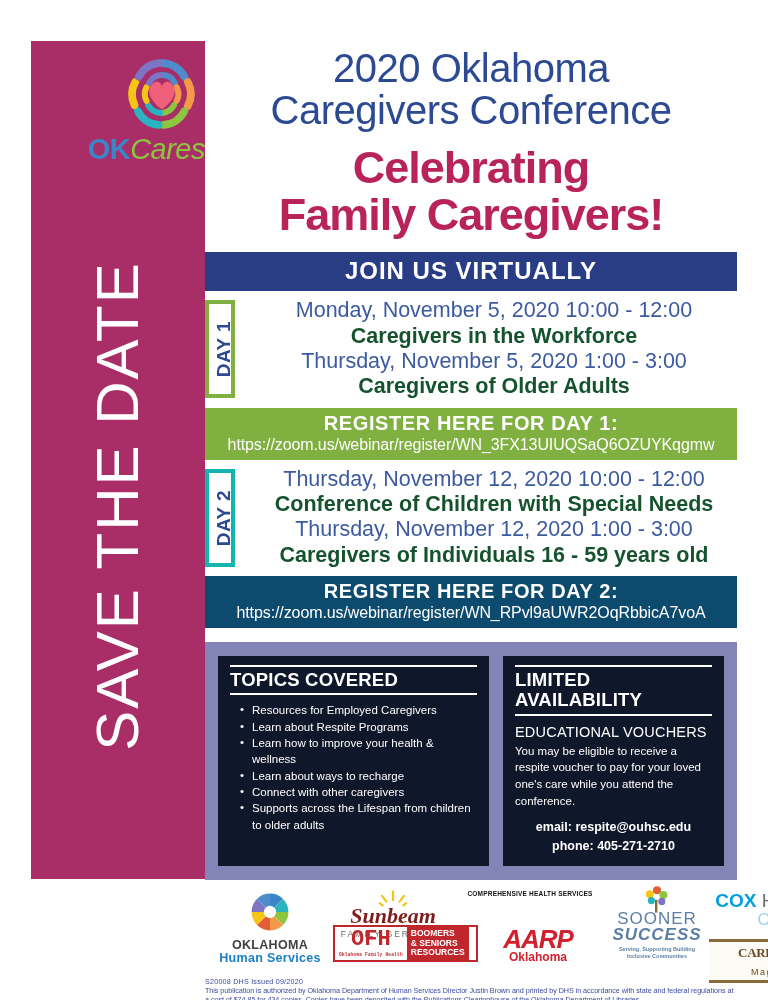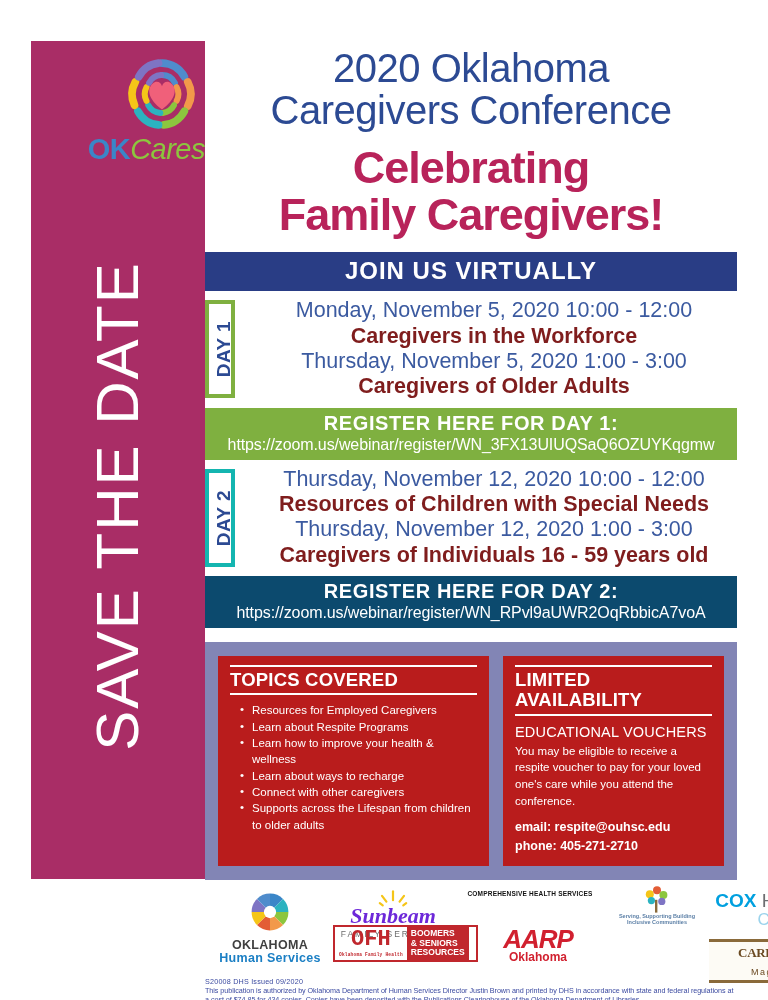--- a/index.html
+++ b/index.html
@@ -25,49 +25,49 @@
 
   .bar-navy{background:#293d85;color:#fff;text-align:center;font-weight:bold;font-size:24px;letter-spacing:1px;padding:5px 0 6px;margin-top:13px;}
 
   .day-block{position:relative;margin-top:7px;padding-left:46px;}
   .day-badge{position:absolute;left:0;top:2px;width:30px;height:98px;background:#ffffff;box-sizing:border-box;}
   .day-badge.g{border:4px solid #7fb040;}
   .day-badge.t{border:4px solid #14b5b0;}
   .day-badge span{position:absolute;left:-34px;top:34px;width:98px;text-align:center;
     transform:rotate(-90deg);color:#2c4a93;font-weight:bold;font-size:19px;letter-spacing:0.5px;}
   .dline{color:#3b5aa0;font-size:21.5px;text-align:center;line-height:1.18;white-space:nowrap;}
-  .dline.b{color:#7f1d1d;font-weight:bold;}
+  .dline.b{color:#14532d;font-weight:bold;}
 
   .bar-reg{color:#fff;text-align:center;margin-top:8px;padding:4px 0 6px;}
   .bar-reg.g{background:#7fb040;}
   .bar-reg.t{background:#0c4a6e;}
   .bar-reg .rl{font-size:20px;font-weight:bold;letter-spacing:0.6px;display:block;}
   .bar-reg .url{font-size:16px;display:block;margin-top:1px;letter-spacing:-0.1px;}
 
   
   .panel{margin-top:14px;background:#8285b5;padding:14px 13px;display:flex;gap:14px;box-sizing:border-box;}
-  .box{background:#b91c1c;color:#fff;padding:9px 12px 11px;box-sizing:border-box;}
+  .box{background:#0f172a;color:#fff;padding:9px 12px 11px;box-sizing:border-box;}
   .box.left{flex:0 0 271px;}
   .box.right{flex:1;}
   .box h3{margin:0;font-size:18.5px;font-weight:bold;letter-spacing:0.2px;
     border-top:2px solid #fff;border-bottom:2px solid #fff;padding:3px 0 3px;line-height:1.1;}
   .box ul{margin:7px 0 0;padding:0 0 0 13px;list-style:none;}
   .box li{font-size:11.5px;line-height:1.42;position:relative;padding-left:9px;}
   .box li::before{content:"•";position:absolute;left:-3px;top:-1px;}
   .vouch{font-size:14.5px;margin-top:8px;letter-spacing:0.2px;}
   .vtext{font-size:11.5px;line-height:1.45;margin-top:3px;}
-  .contact{font-size:12.5px;font-weight:bold;line-height:1.45;margin-top:9px;}
+  .contact{font-size:12.5px;font-weight:bold;line-height:1.45;margin-top:9px;text-align:center;}
 
   
   .sponsors{position:relative;height:86px;margin-top:9px;}
   .sp{position:absolute;text-align:center;}
 
   .dhs-word{font-size:12.5px;font-weight:bold;color:#404040;letter-spacing:0.3px;line-height:1.05;}
   .dhs-word .b{color:#1b7fc4;}
-  .sunbeam{font-family:"Liberation Serif",serif;font-size:22px;color:#6d28d9;font-weight:bold;font-style:italic;line-height:1;}
+  .sunbeam{font-family:"Liberation Serif",serif;font-size:22px;color:#7f1d1d;font-weight:bold;font-style:italic;line-height:1;}
   .sunbeam-sub{font-size:8.5px;color:#6b6b6b;letter-spacing:2px;margin-top:2px;}
   .morton{font-family:"Liberation Serif",serif;font-size:21px;font-weight:bold;color:#111;line-height:1;letter-spacing:-0.5px;}
   .morton-sub{font-size:6.5px;font-weight:bold;color:#111;letter-spacing:0.2px;margin-top:1px;}
   .ofh-box{display:flex;align-items:stretch;border:2px solid #c0272d;}
   .ofh-l{color:#c0272d;font-family:Liberation Mono, monospace;font-weight:bold;font-size:22px;padding:0 4px;line-height:1.15;}
   .ofh-sub{font-size:4.5px;color:#c0272d;letter-spacing:0.2px;}
   .ofh-r{background:#c0272d;color:#fff;font-size:8.5px;font-weight:bold;line-height:1.16;text-align:left;padding:2px 4px;}
   .aarp{color:#d1202f;font-weight:bold;font-size:26px;font-style:italic;line-height:0.95;letter-spacing:-1px;}
   .aarp-sub{color:#d1202f;font-weight:bold;font-size:12px;line-height:1;}
   .sooner{color:#5b7fa6;font-family:"Liberation Sans",sans-serif;font-size:17px;letter-spacing:1px;line-height:0.98;}
@@ -143,21 +143,21 @@
     <div class="bar-reg g">
       <span class="rl">REGISTER HERE FOR DAY 1:</span>
       <span class="url">https://zoom.us/webinar/register/WN_3FX13UIUQSaQ6OZUYKqgmw</span>
     </div>
 
     <div class="day-block">
       <div class="day-badge t">
         <span>DAY 2</span>
       </div>
       <div class="dline">Thursday, November 12, 2020 10:00 - 12:00</div>
-      <div class="dline b">Resources of Children with Special Needs</div>
+      <div class="dline b">Conference of Children with Special Needs</div>
       <div class="dline">Thursday, November 12, 2020 1:00 - 3:00</div>
       <div class="dline b">Caregivers of Individuals 16 - 59 years old</div>
     </div>
     <div class="bar-reg t">
       <span class="rl">REGISTER HERE FOR DAY 2:</span>
       <span class="url">https://zoom.us/webinar/register/WN_RPvl9aUWR2OqRbbicA7voA</span>
     </div>
 
     <div class="panel">
       <div class="box left">
@@ -243,20 +243,24 @@
 
       <div class="sp" style="left:392px;top:-4px;width:120px;">
         <svg viewBox="0 0 40 34" width="32" height="28" aria-hidden="true" style="display:block;margin:0 auto -2px;">
           <path d="M19 34 L19 18" stroke="#8a6a3a" stroke-width="3"></path>
           <circle cx="11" cy="11" r="5" fill="#f5c518"></circle>
           <circle cx="20" cy="6" r="5" fill="#e35d36"></circle>
           <circle cx="28" cy="12" r="5" fill="#8cc63e"></circle>
           <circle cx="13" cy="19" r="4.5" fill="#2bb3c0"></circle>
           <circle cx="26" cy="20" r="4.5" fill="#7e74c4"></circle>
         </svg>
+        <div class="sooner">
+          <span>SOONER</span>
+          <em>SUCCESS</em>
+        </div>
         <div class="sooner-sub">
           <div>Serving, Supporting Building</div>
           <div>Inclusive Communities</div>
         </div>
       </div>
 
       <div class="sp" style="left:506px;top:2px;width:130px;">
         <div class="cox">
           <span class="c">COX</span>
           <span class="h">Homelife</span>

